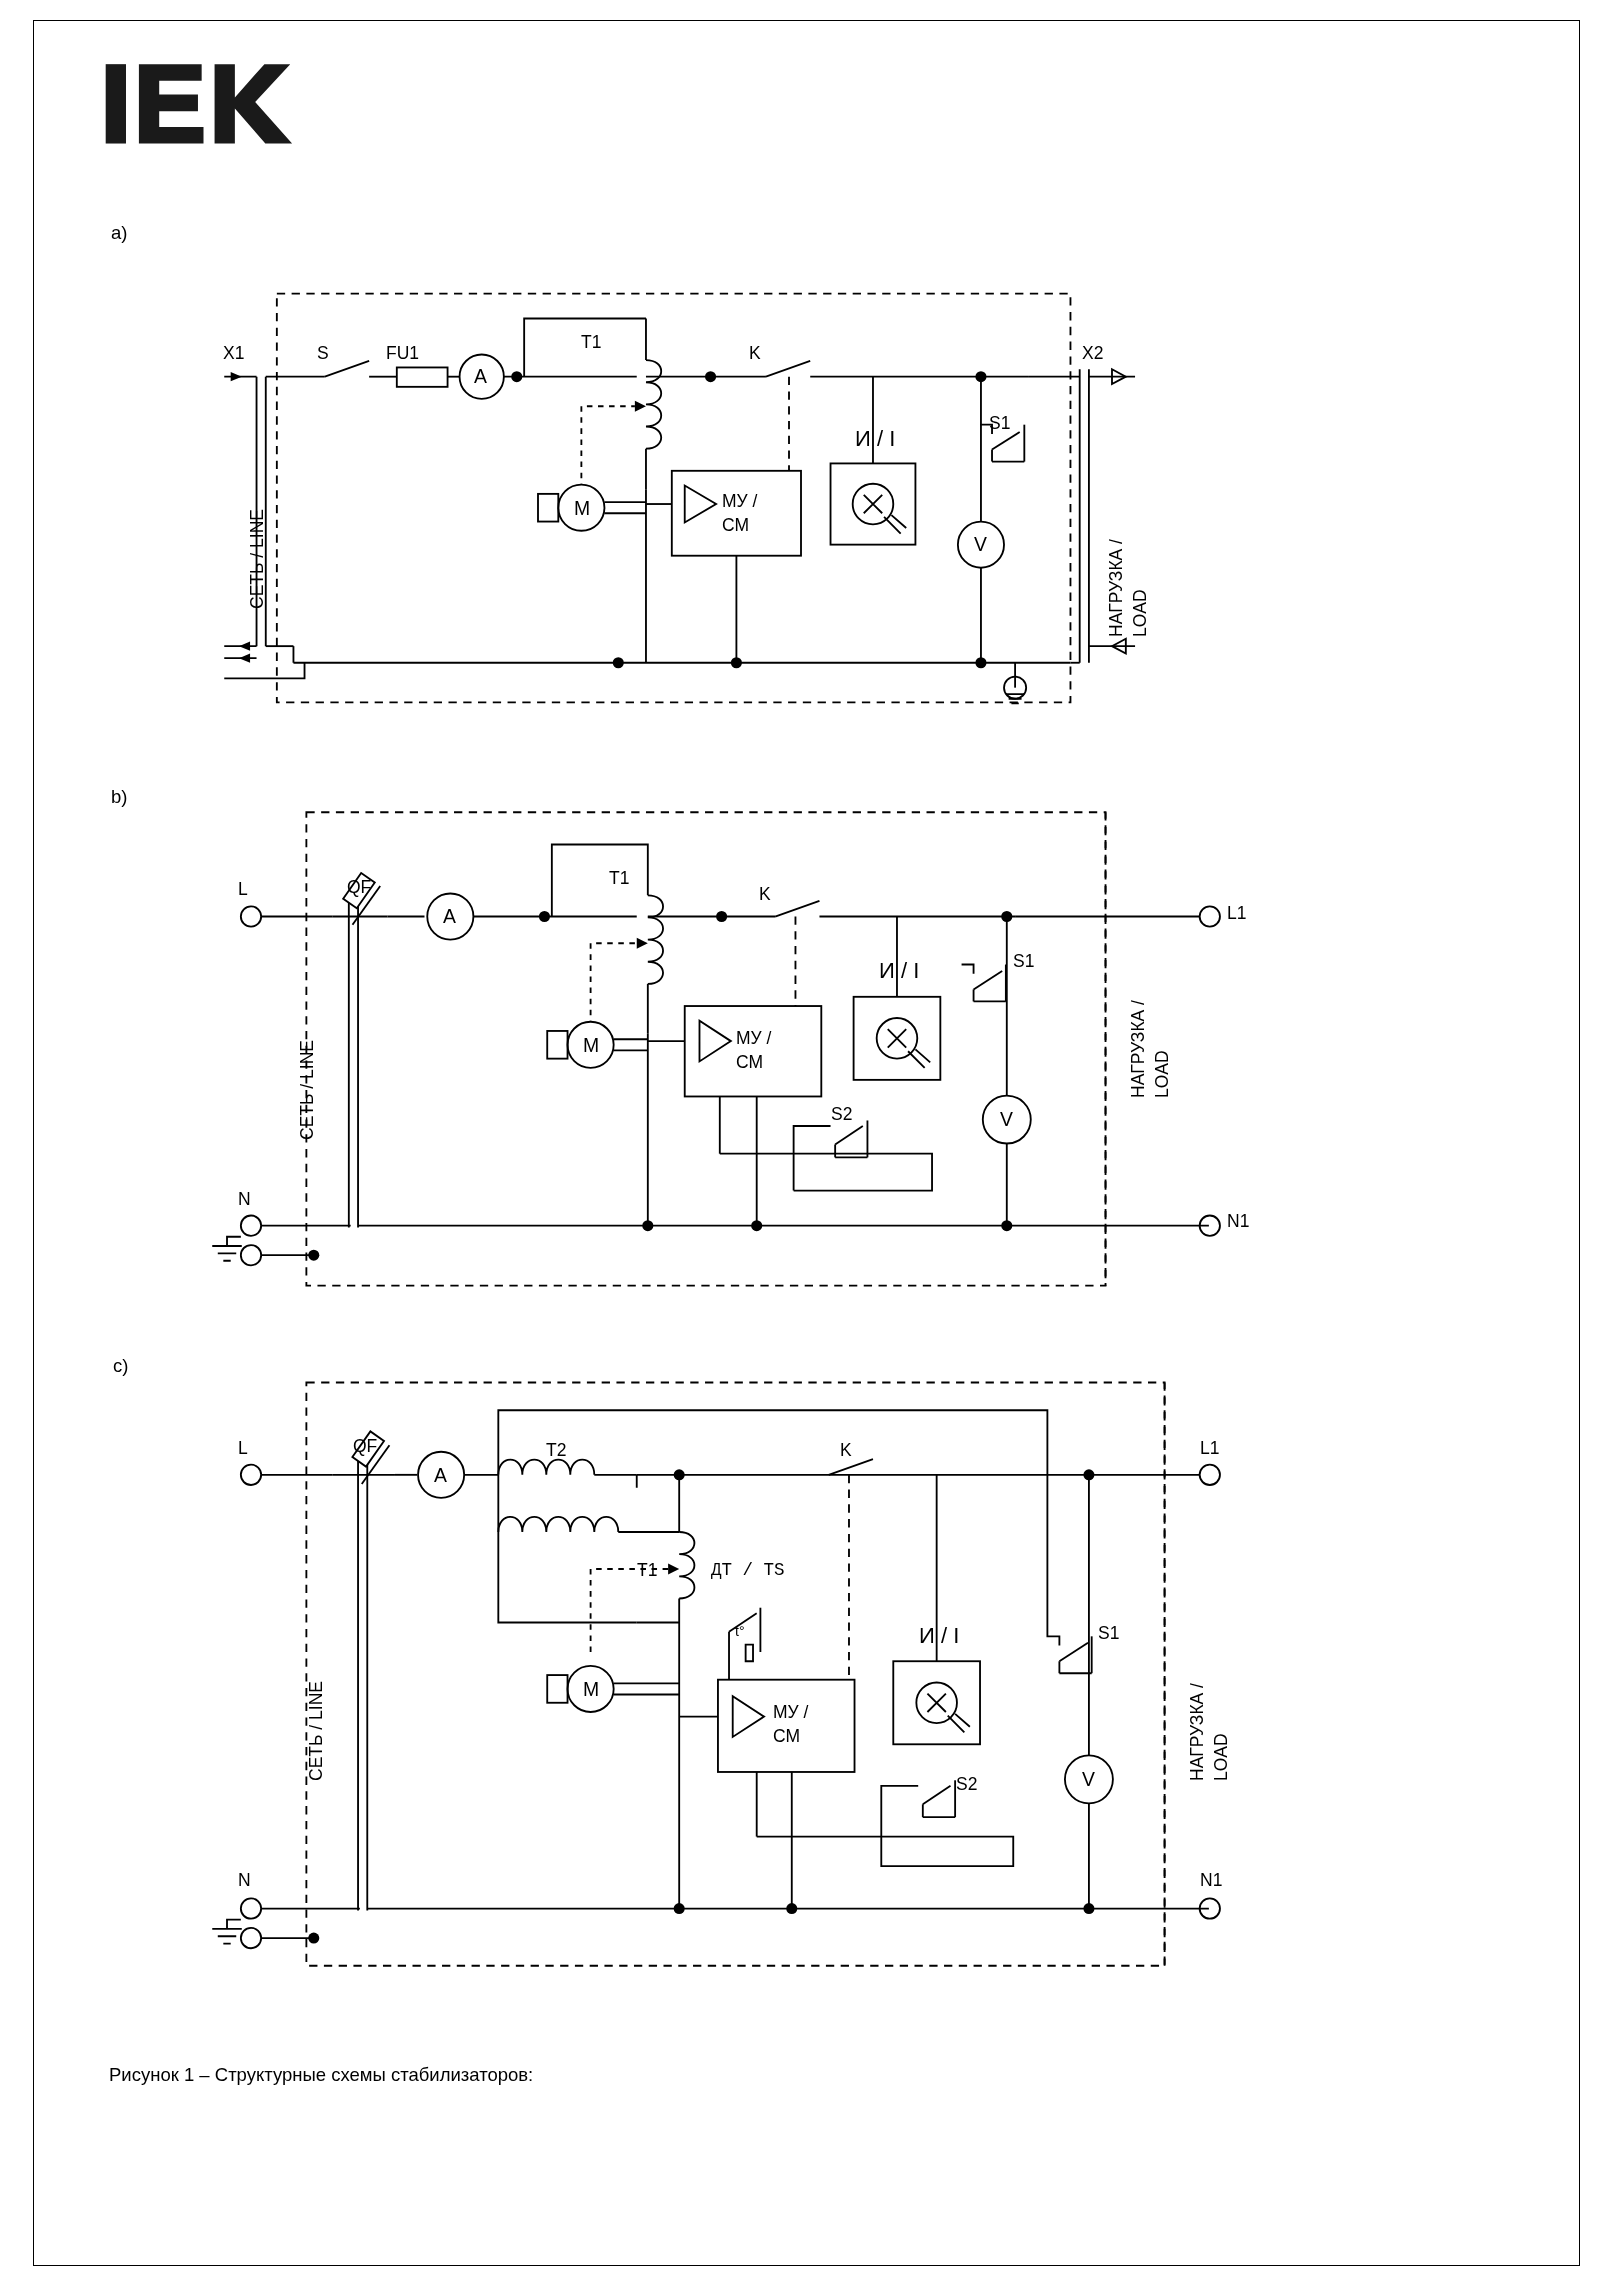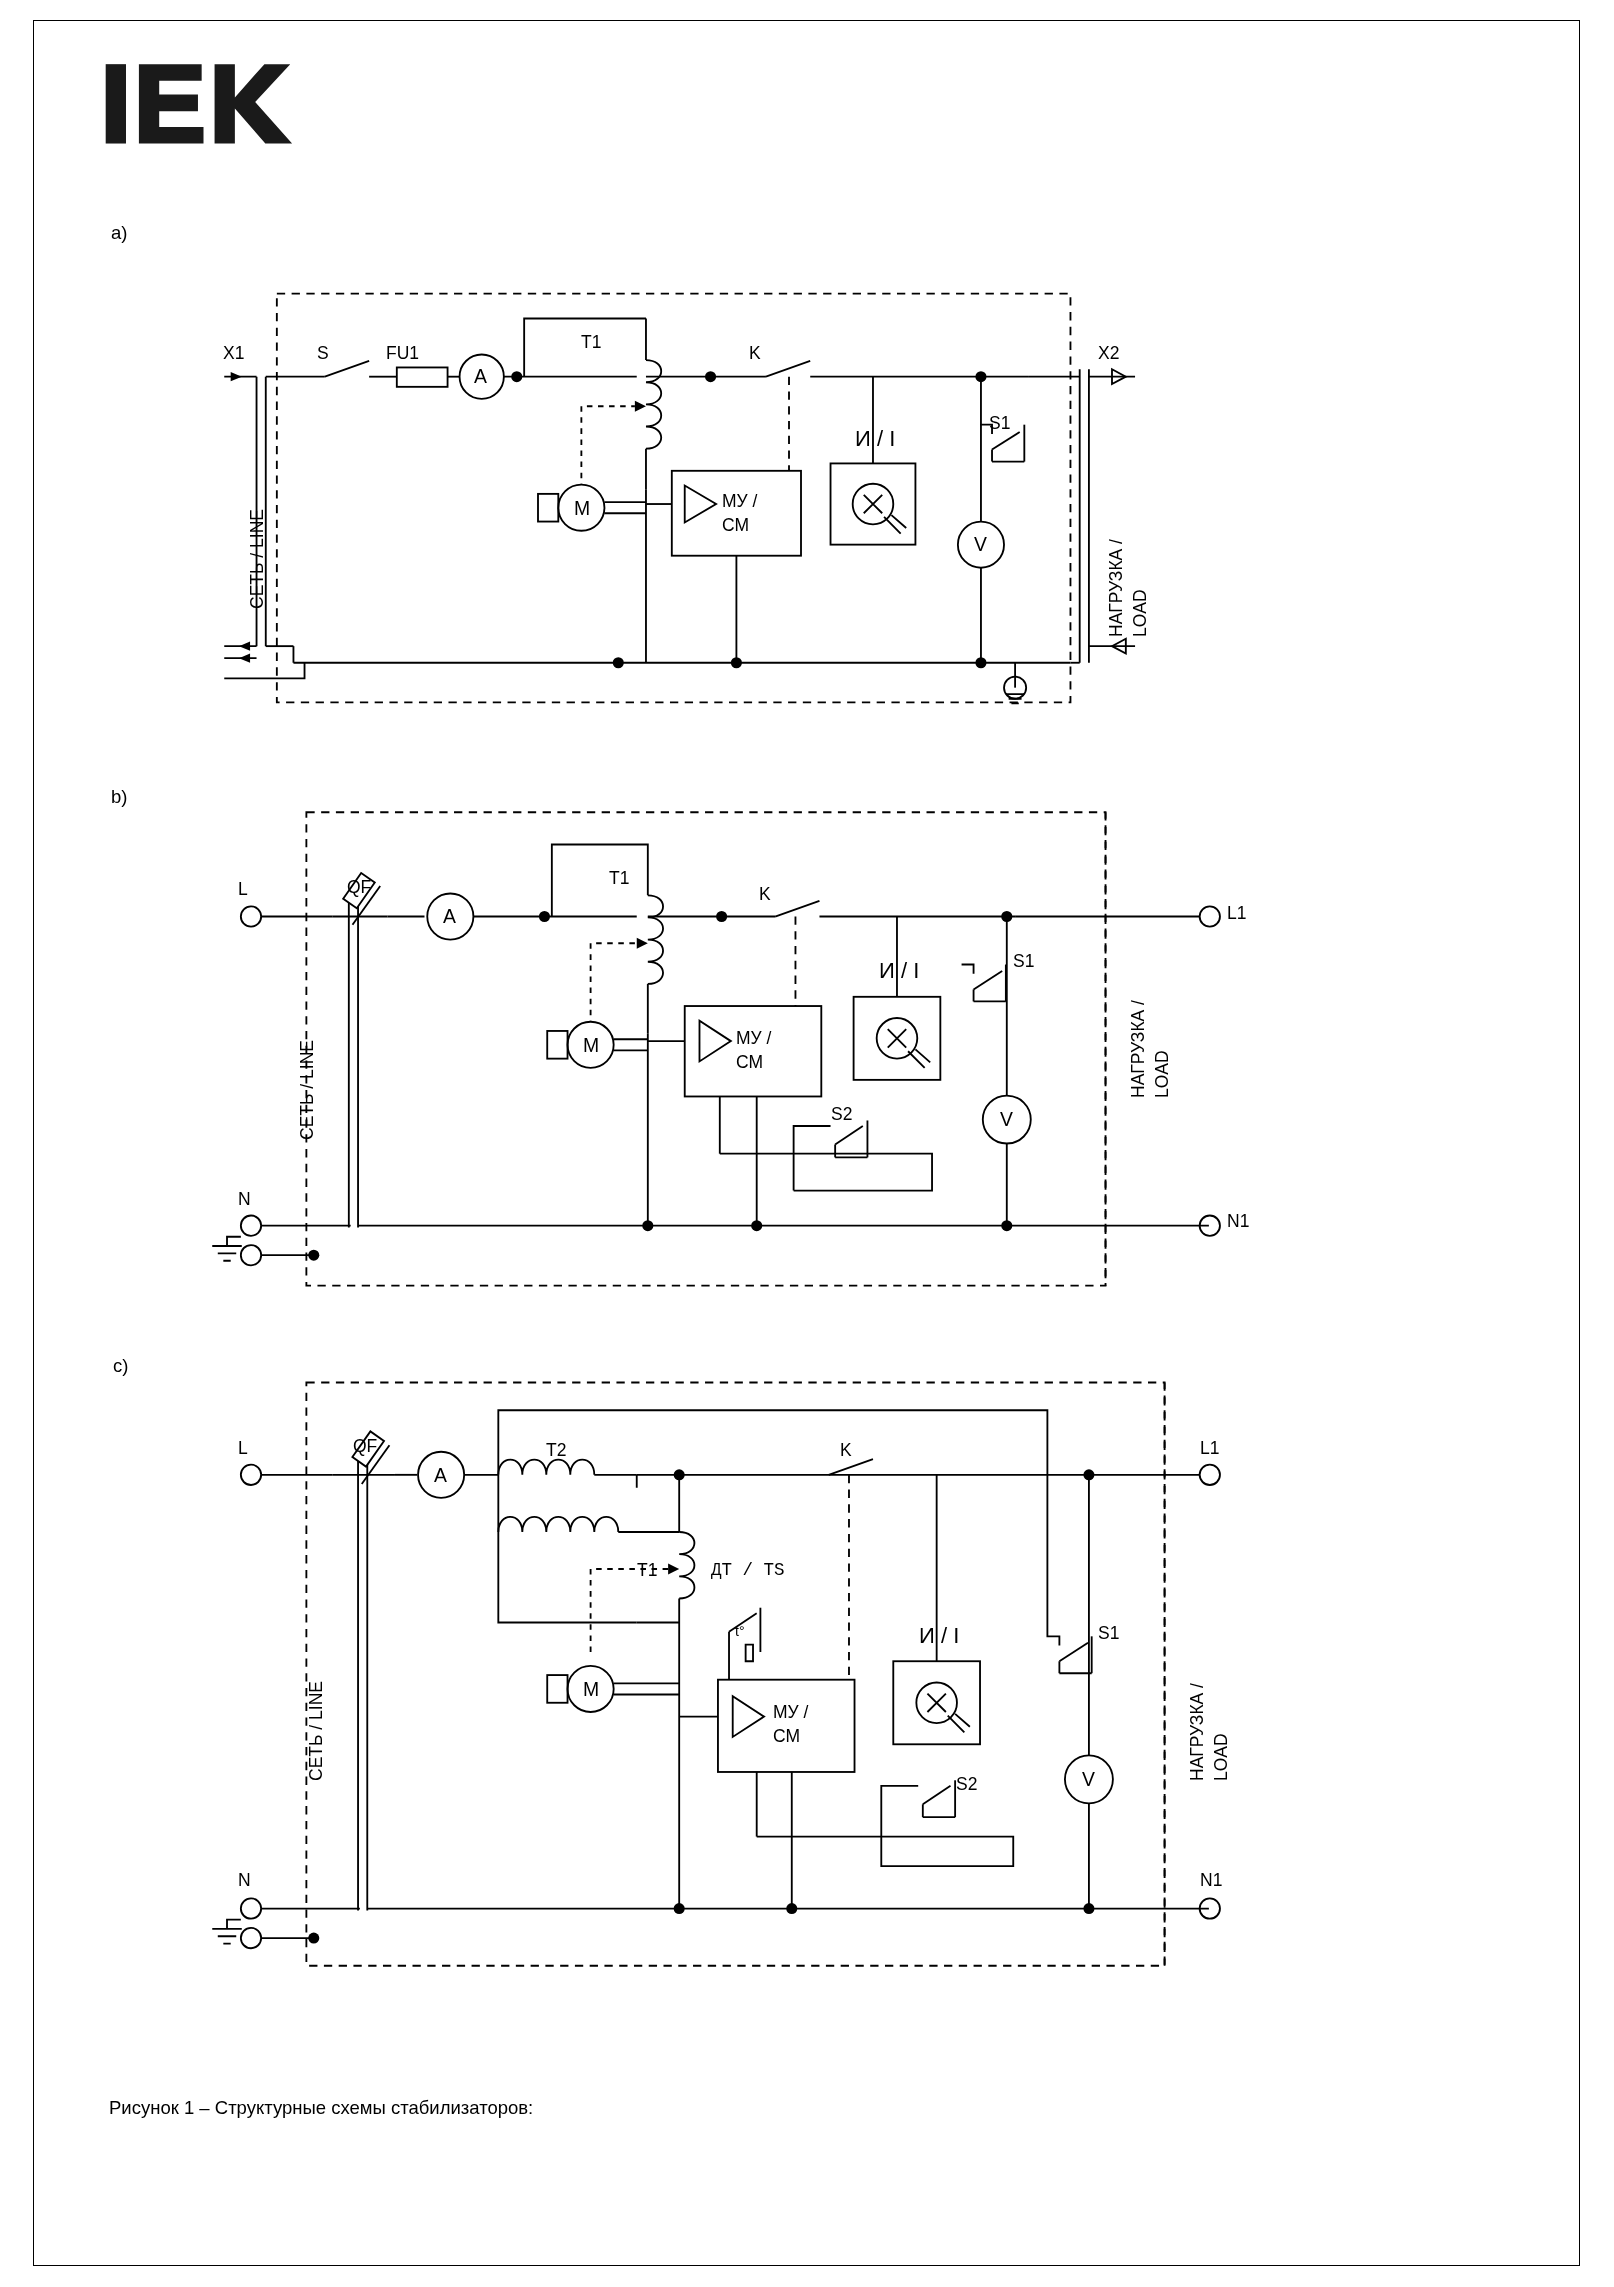--- a/index.html
+++ b/index.html
@@ -178,21 +178,21 @@
     <path class="ln" d="M1180 400 L1180 718"></path>
     <path class="ln" d="M1180 408 L1230 408"></path>
     <path class="ln" d="M1180 700 L1230 700"></path>
     <path class="ln" d="M1115 408 L1170 408"></path>
     <polygon class="nofill" points="1205,400 1220,408 1205,416"></polygon>
     <polygon class="nofill" points="1220,692 1205,700 1220,708"></polygon>
     <path class="ln" d="M1160 718 L1170 718"></path>
   </svg>
 
   <div class="txt" style="left:223px; top:343px;">X1</div>
-  <div class="txt" style="left:1082px; top:343px;margin-left:16px;">X2</div>
+  <div class="txt" style="left:1082px; top:343px;">X2</div>
   <div class="txt" style="left:317px; top:343px;">S</div>
   <div class="txt" style="left:386px; top:343px;">FU1</div>
   <div class="txt" style="left:474px; top:365px; font-size:19.4px;">A</div>
   <div class="txt" style="left:974px; top:533px; font-size:19.4px;">V</div>
   <div class="txt" style="left:574px; top:497px; font-size:19.4px;">M</div>
   <div class="txt" style="left:581px; top:332px;">T1</div>
   <div class="txt" style="left:749px; top:343px;">K</div>
   <div class="txt" style="left:989px; top:413px;">S1</div>
   <div class="txt sm" style="left:855px; top:426px;">И / I</div>
   <div class="txt" style="left:722px; top:489px; line-height:24px; white-space:pre;">МУ /
@@ -432,16 +432,16 @@
   <div class="txt" style="left:956px; top:1774px;">S2</div>
   <div class="txt sm" style="left:919px; top:1623px;">И / I</div>
   <div class="txt" style="left:711px; top:1560px;font-family:Liberation Mono, monospace;">ДТ / TS</div>
   <div class="txt xs" style="left:735px; top:1623px;">t°</div>
   <div class="txt" style="left:773px; top:1700px; line-height:24px; white-space:pre;">МУ /
 СМ</div>
   <div class="vert" style="left:306px; top:1781px;">СЕТЬ / LINE</div>
   <div class="vert" style="left:1185px; top:1781px; line-height:24px; white-space:pre;">НАГРУЗКА /
 LOAD</div>
 
-  <div class="caption" style="left:109px; top:2060px;margin-top:33px;">Рисунок 1 – Структурные схемы стабилизаторов:</div>
+  <div class="caption" style="left:109px; top:2060px;">Рисунок 1 – Структурные схемы стабилизаторов:</div>
 
 </div>
 
 
 </body></html>

